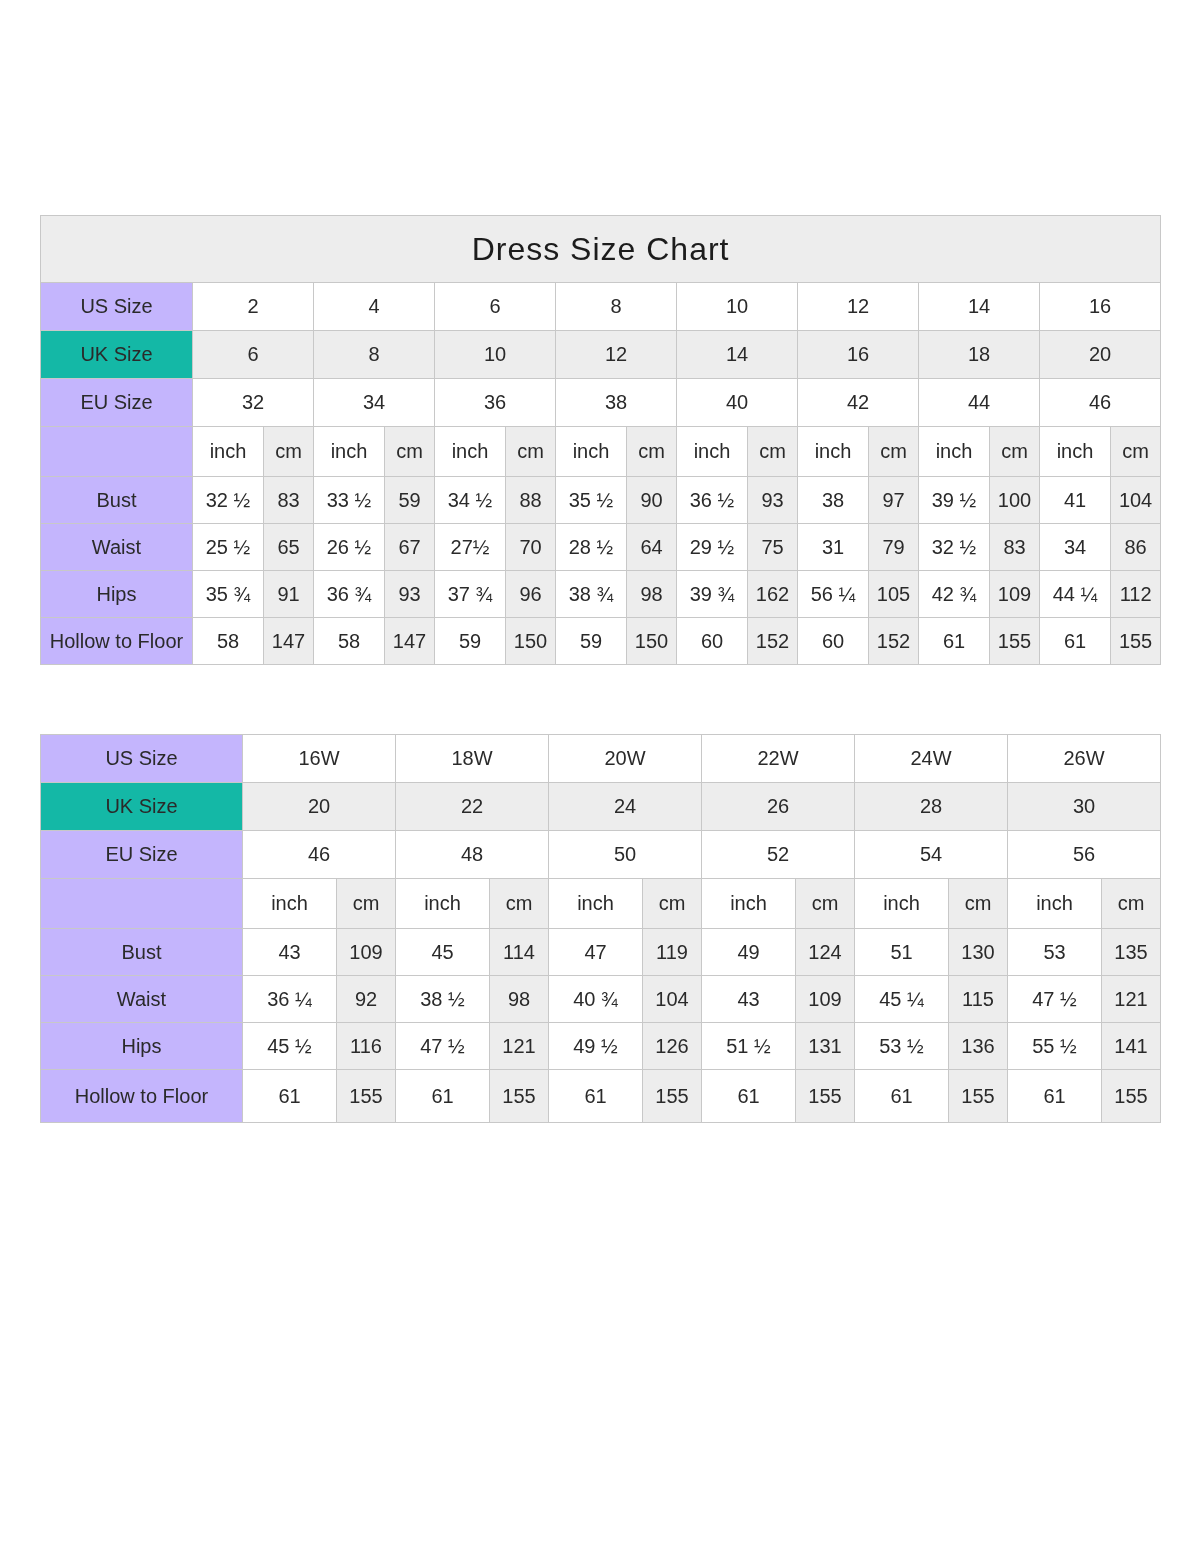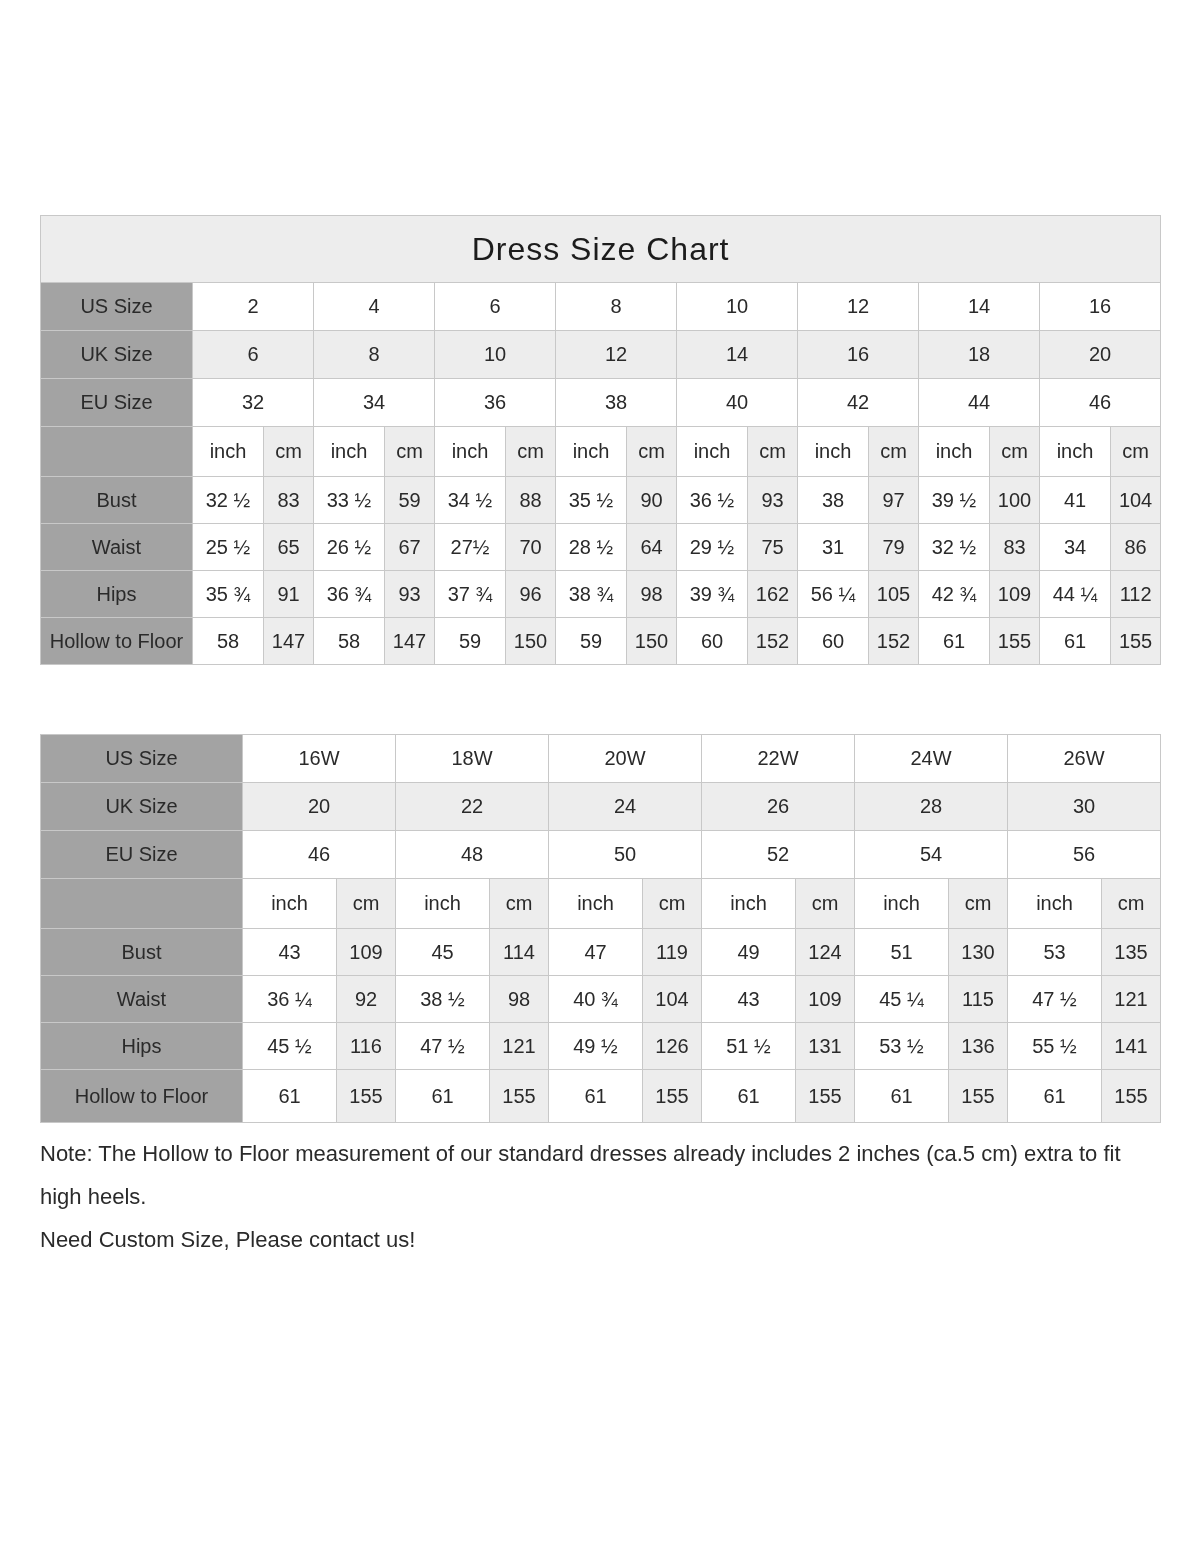--- a/index.html
+++ b/index.html
@@ -26,23 +26,23 @@
     overflow: hidden;
     white-space: nowrap;
   }
   .title-cell {
     height: 66px;
     background: #ededed;
     font-size: 32px;
     letter-spacing: 1px;
     color: #1c1c1c;
   }
-  .label-cell { background: #a3a3a3; font-size: 21px; }
+  .label-cell { background: #c4b5fd; font-size: 21px; }
   .size-row td { height: 47px; font-size: 20px; }
-  .size-row.shaded td { background: #a3a3a3; }
+  .size-row.shaded td { background: #14b8a6; }
   .unit-row td { height: 49px; font-size: 20px; }
   .measure-row td { height: 46px; font-size: 20px; }
   .cm-col { background: #ededed; }
   .inch-col { background: #ffffff; }
   .size-row td.size-cell { background: #ffffff; }
   .size-row.shaded td.size-cell { background: #ededed; }
   table.t1 { margin-bottom: 69px; }
   table.t2 .measure-row:last-child td { height: 52px; }
 
   .note { margin-top: 10px; width: 1120px; font-size: 22px; line-height: 1.95; color: #2a2a2a; }
@@ -323,18 +323,14 @@
           <td class="inch-col">61</td>
           <td class="cm-col">155</td>
           <td class="inch-col">61</td>
           <td class="cm-col">155</td>
           <td class="inch-col">61</td>
           <td class="cm-col">155</td>
         </tr>
       </tbody>
   </table>
 
-  <div class="note">
-    <p>Note: The Hollow to Floor measurement of our standard dresses already includes 2 inches (ca.5 cm) extra to fit high heels.</p>
-    <p>Need Custom Size, Please contact us!</p>
-  </div>
 
 </div>
 
 </body></html>

